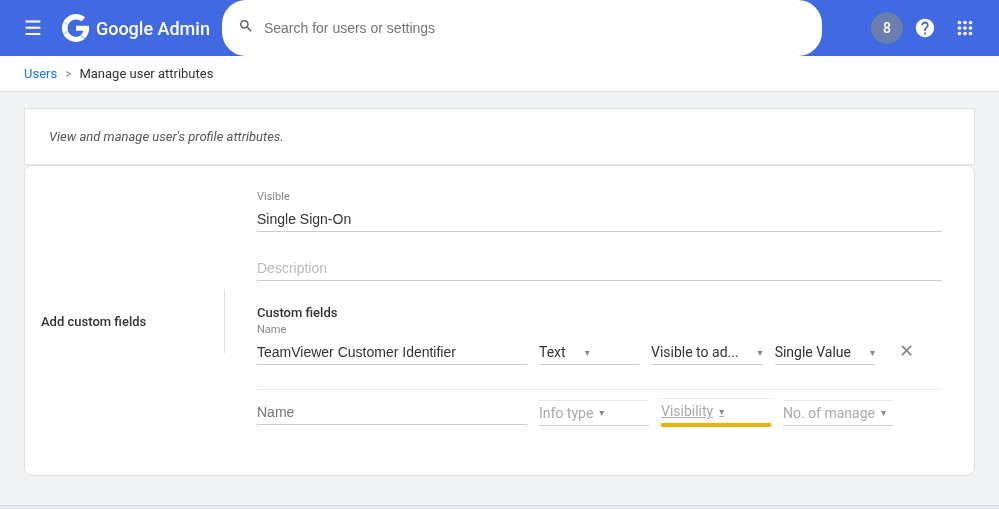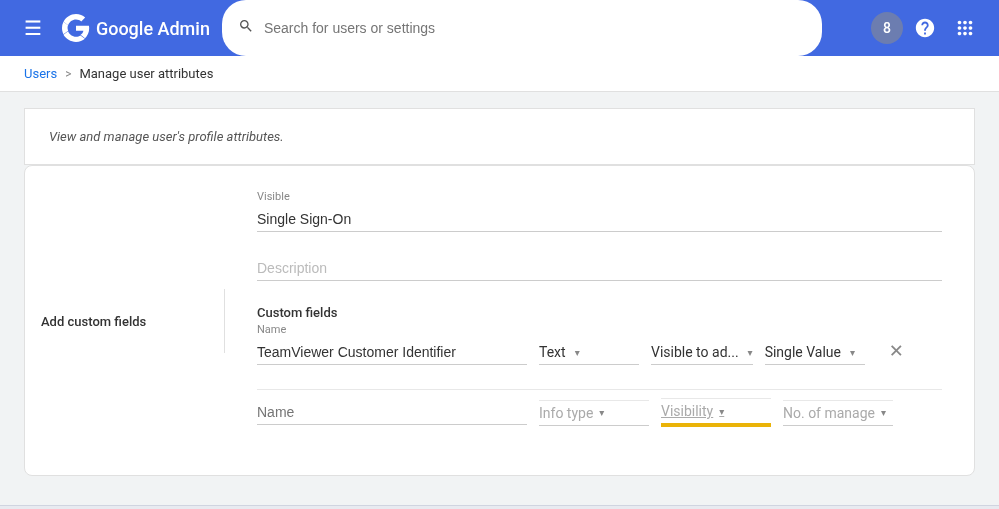--- a/index.html
+++ b/index.html
@@ -201,21 +201,21 @@
     .custom-fields-row .field-input {
       font-size: 14px;
     }
 
     .dropdown-select {
       display: flex;
       align-items: center;
       border-bottom: 1px solid #ccc;
       cursor: pointer;
       padding: 4px 0;
-      gap: 7px;
+      gap: 17px;
       min-width: 100px;
       font-size: 14px;
       color: #333;
     }
     .dropdown-select .chevron {
       color: #888;
       font-size: 10px;
       margin-left: 2px;
     }
 

